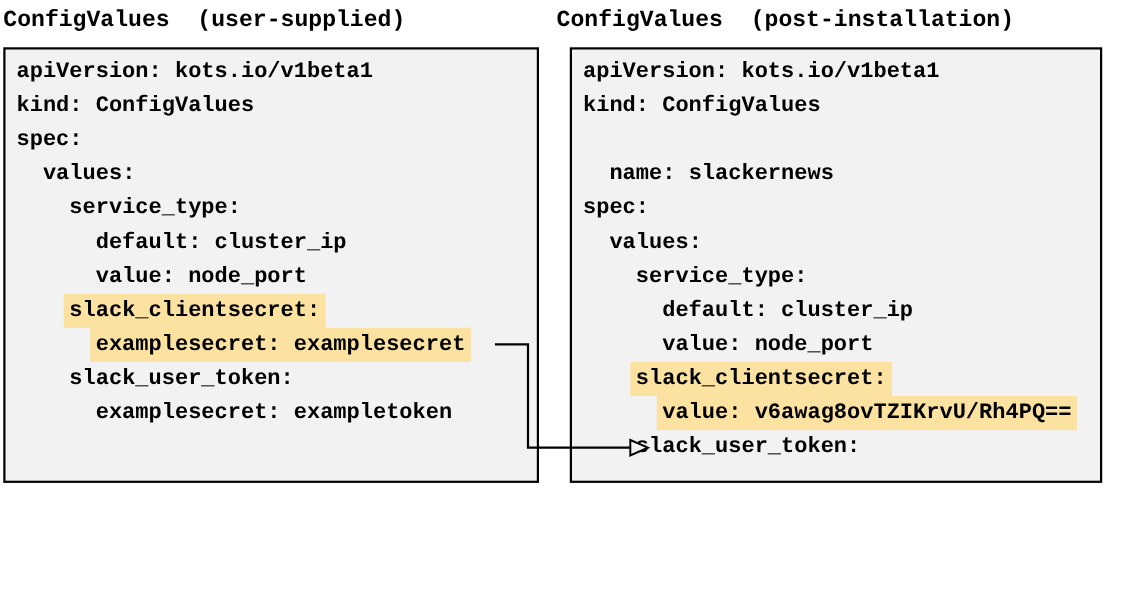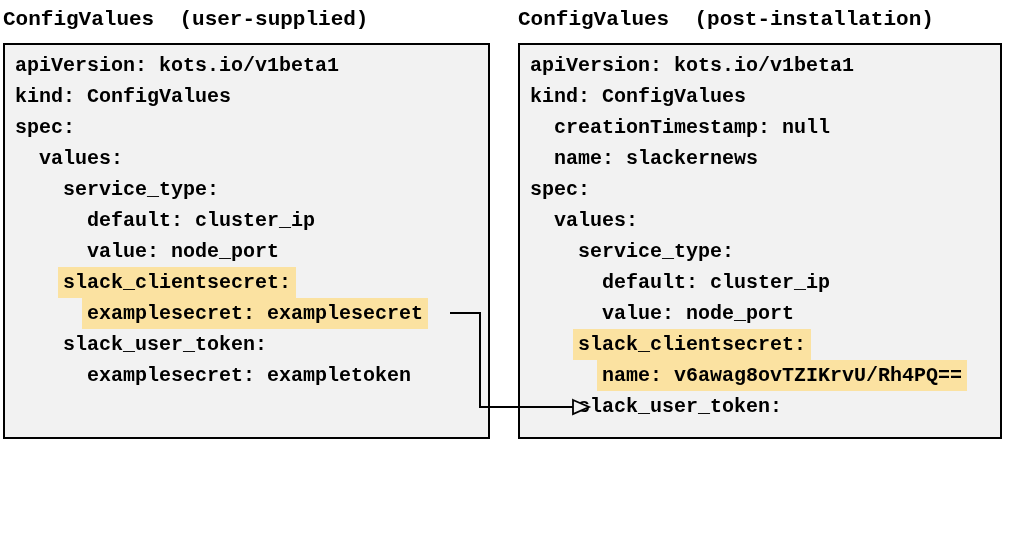--- a/index.html
+++ b/index.html
@@ -15,21 +15,21 @@
     background:var(--page-bg);
     font-family:"Liberation Mono","DejaVu Sans Mono",monospace;
     position:relative;overflow:hidden;
   }
   .panel-title{
     position:absolute;top:7px;
     font-size:21px;font-weight:bold;line-height:26px;
     color:var(--text);white-space:pre;
   }
   .panel-title.left{left:3px;width:487px;}
-  .panel-title.right{left:518px;width:484px;}
+  .panel-title.right{left:506px;width:484px;}
   .code-panel{
     position:absolute;top:43px;height:396px;
     background:var(--panel-bg);
     border:2px solid var(--panel-border);
     padding:5px 10px;
     overflow:hidden;
   }
   .code-panel.left{left:3px;width:487px;}
   .code-panel.right{left:518px;width:484px;}
   .code-line{
@@ -79,37 +79,37 @@
     <div class="code-line"><span class="ind">      </span><span class="code-text">examplesecret: exampletoken</span></div>
   </div>
 
 <div class="code-panel right">
 
     <div class="code-line"><span class="ind"></span><span class="code-text">apiVersion: kots.io/v1beta1</span></div>
 
     <div class="code-line"><span class="ind"></span><span class="code-text">kind: ConfigValues</span></div>
 
 
-    <div class="code-line"><span class="ind">  </span><span class="code-text">creationTimestamp: null</span></div>
+    <div class="code-line"><span class="ind">  </span></div>
 
     <div class="code-line"><span class="ind">  </span><span class="code-text">name: slackernews</span></div>
 
     <div class="code-line"><span class="ind"></span><span class="code-text">spec:</span></div>
 
     <div class="code-line"><span class="ind">  </span><span class="code-text">values:</span></div>
 
     <div class="code-line"><span class="ind">    </span><span class="code-text">service_type:</span></div>
 
     <div class="code-line"><span class="ind">      </span><span class="code-text">default: cluster_ip</span></div>
 
     <div class="code-line"><span class="ind">      </span><span class="code-text">value: node_port</span></div>
 
     <div class="code-line"><span class="ind">    </span><span class="code-text highlight">slack_clientsecret:</span></div>
 
-    <div class="code-line"><span class="ind">      </span><span class="code-text highlight">name: v6awag8ovTZIKrvU/Rh4PQ==</span></div>
+    <div class="code-line"><span class="ind">      </span><span class="code-text highlight">value: v6awag8ovTZIKrvU/Rh4PQ==</span></div>
 
     <div class="code-line"><span class="ind">    </span><span class="code-text">slack_user_token:</span></div>
 
     <div class="code-line"><span class="ind">      </span></div>
   </div>
 
 <svg class="arrow-overlay" width="1019" height="559" viewBox="0 0 1019 559">
   <path d="M450 313 H480 V407 H573" fill="none" stroke="#000000" stroke-width="2"></path>
   <polygon points="573,400 589,407 573,414" fill="#f2f2f2" stroke="#000000" stroke-width="1.8"></polygon>
 </svg>

